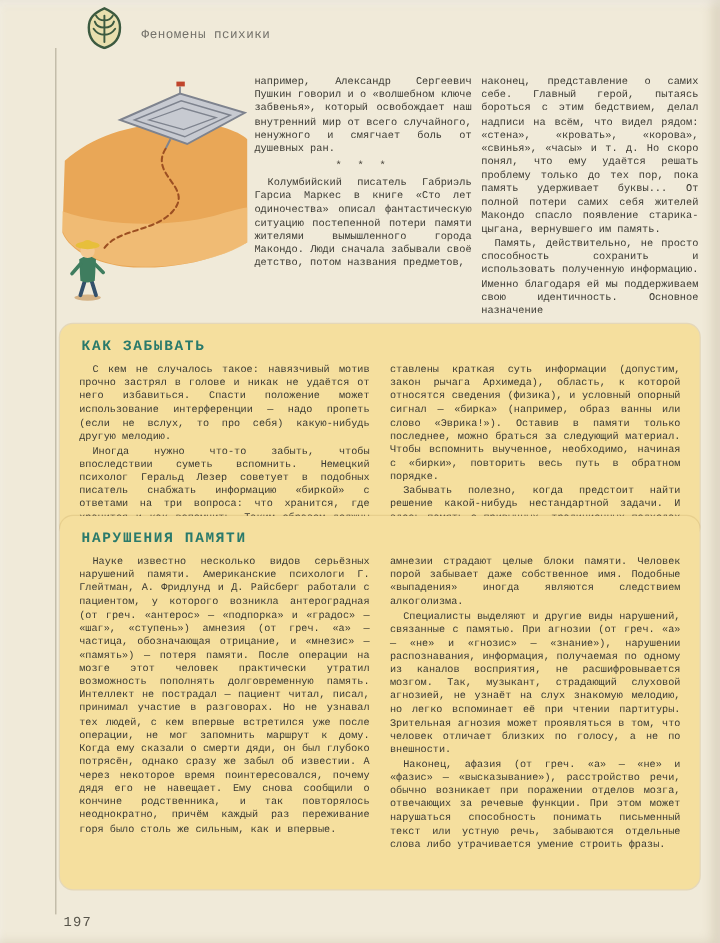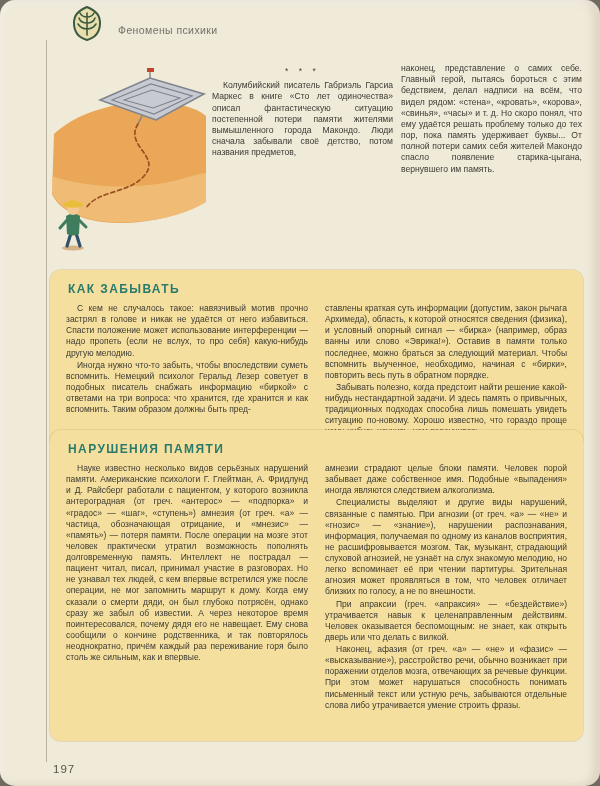--- a/index.html
+++ b/index.html
@@ -1,24 +1,23 @@
 <!DOCTYPE html>
 <html lang="ru" style="--page_bg: #f0ead9; --box_bg: #f5df9e; --title_color: #2a7a6b; --text: #3b3a33; --sand: #e9a757; --maze_wall: #7e838e;"><head>
 <meta charset="utf-8">
 <style>
   * { margin:0; padding:0; box-sizing:border-box; }
   html,body { background:#6f6b60; }
   .page {
     position:relative; width:600px; height:786px; margin:0 auto;
     background:var(--page_bg, #f0ead9);
-    font-family:Liberation Sans, sans-serif;
+    font-family:Liberation Mono, monospace;
     color:var(--text, #3b3a33);
     overflow:hidden;
     box-shadow: inset -6px 0 10px rgba(120,100,60,.18), inset 0 4px 6px rgba(255,255,255,.5);
-    border-radius: 15px;
   }
   .pg-header { position:absolute; top:5px; left:70px; display:flex; align-items:flex-end; gap:14px; }
   .logo { display:block; width:34px; height:36px; }
   .running-head { font-size:10.5px; color:#73716a; letter-spacing:.4px; padding-bottom:5px; }
   .vrule { position:absolute; left:46px; top:40px; width:1px; height:722px; background:#b9b29f; }
 
   .illustration { position:absolute; left:46px; top:54px; width:164px; height:206px; }
 
   .intro-col { position:absolute; top:63px; width:181px; font-size:8.6px; line-height:1.3; text-align:justify; }
   .col-a { left:212px; }
@@ -87,25 +86,27 @@
         <line x1="7" y1="26" x2="0" y2="34" stroke="#3f7d5f" stroke-width="3" stroke-linecap="round"></line>
         <line x1="19" y1="26" x2="26" y2="33" stroke="#3f7d5f" stroke-width="3" stroke-linecap="round"></line>
         <circle cx="13" cy="15" r="6" fill="#f3c892"></circle>
         <ellipse cx="13" cy="10.5" rx="10" ry="3.2" fill="#e7bf3b"></ellipse>
         <path d="M7,10 q6,-8 12,0 Z" fill="#e7bf3b"></path>
       </g>
     </svg>
   </figure>
 
   <div class="intro-col col-a">
+      <p class="para cont">например, Александр Сергеевич Пушкин говорил и о «волшебном ключе забвенья», который освобождает наш внутренний мир от всего случайного, ненужного и смягчает боль от душевных ран.</p>
       <p class="para sep">* * *</p>
       <p class="para">Колумбийский писатель Габриэль Гарсиа Маркес в книге «Сто лет одиночества» описал фантастическую ситуацию постепенной потери памяти жителями вымышленного города Макондо. Люди сначала забывали своё детство, потом названия предметов,</p>
     </div>
   <div class="intro-col col-b">
       <p class="para cont">наконец, представление о самих себе. Главный герой, пытаясь бороться с этим бедствием, делал надписи на всём, что видел рядом: «стена», «кровать», «корова», «свинья», «часы» и т. д. Но скоро понял, что ему удаётся решать проблему только до тех пор, пока память удерживает буквы... От полной потери самих себя жителей Макондо спасло появление старика-цыгана, вернувшего им память.</p>
+      <p class="para">Память, действительно, не просто способность сохранить и использовать полученную информацию. Именно благодаря ей мы поддерживаем свою идентичность. Основное назначение</p>
     </div>
 
   <section class="box box1">
     <h2>КАК ЗАБЫВАТЬ</h2>
     <div class="cols">
       <div class="col">
           <p class="para">С кем не случалось такое: навязчивый мотив прочно застрял в голове и никак не удаётся от него избавиться. Спасти положение может использование интерференции — надо пропеть (если не вслух, то про себя) какую-нибудь другую мелодию.</p>
           <p class="para">Иногда нужно что-то забыть, чтобы впоследствии суметь вспомнить. Немецкий психолог Геральд Лезер советует в подобных писатель снабжать информацию «биркой» с ответами на три вопроса: что хранится, где хранится и как вспомнить. Таким образом должны быть пред-</p>
         </div>
       <div class="col">
@@ -117,21 +118,20 @@
 
   <section class="box box2">
     <h2>НАРУШЕНИЯ ПАМЯТИ</h2>
     <div class="cols">
       <div class="col">
           <p class="para">Науке известно несколько видов серьёзных нарушений памяти. Американские психологи Г. Глейтман, А. Фридлунд и Д. Райсберг работали с пациентом, у которого возникла антероградная (от греч. «антерос» — «подпорка» и «градос» — «шаг», «ступень») амнезия (от греч. «а» — частица, обозначающая отрицание, и «мнезис» — «память») — потеря памяти. После операции на мозге этот человек практически утратил возможность пополнять долговременную память. Интеллект не пострадал — пациент читал, писал, принимал участие в разговорах. Но не узнавал тех людей, с кем впервые встретился уже после операции, не мог запомнить маршрут к дому. Когда ему сказали о смерти дяди, он был глубоко потрясён, однако сразу же забыл об известии. А через некоторое время поинтересовался, почему дядя его не навещает. Ему снова сообщили о кончине родственника, и так повторялось неоднократно, причём каждый раз переживание горя было столь же сильным, как и впервые.</p>
         </div>
       <div class="col">
           <p class="para cont">амнезии страдают целые блоки памяти. Человек порой забывает даже собственное имя. Подобные «выпадения» иногда являются следствием алкоголизма.</p>
           <p class="para">Специалисты выделяют и другие виды нарушений, связанные с памятью. При агнозии (от греч. «а» — «не» и «гнозис» — «знание»), нарушении распознавания, информация, получаемая по одному из каналов восприятия, не расшифровывается мозгом. Так, музыкант, страдающий слуховой агнозией, не узнаёт на слух знакомую мелодию, но легко вспоминает её при чтении партитуры. Зрительная агнозия может проявляться в том, что человек отличает близких по голосу, а не по внешности.</p>
-          <p class="para">При апраксии (греч. «апраксия» — «бездействие») утрачивается навык к целенаправленным действиям. Человек оказывается беспомощным: не знает, как открыть дверь или что делать с вилкой.</p>
           <p class="para">Наконец, афазия (от греч. «а» — «не» и «фазис» — «высказывание»), расстройство речи, обычно возникает при поражении отделов мозга, отвечающих за речевые функции. При этом может нарушаться способность понимать письменный текст или устную речь, забываются отдельные слова либо утрачивается умение строить фразы.</p>
         </div>
     </div>
   </section>
 
   <span class="pageno">197</span>
 
 </div>
 
 </body></html>

